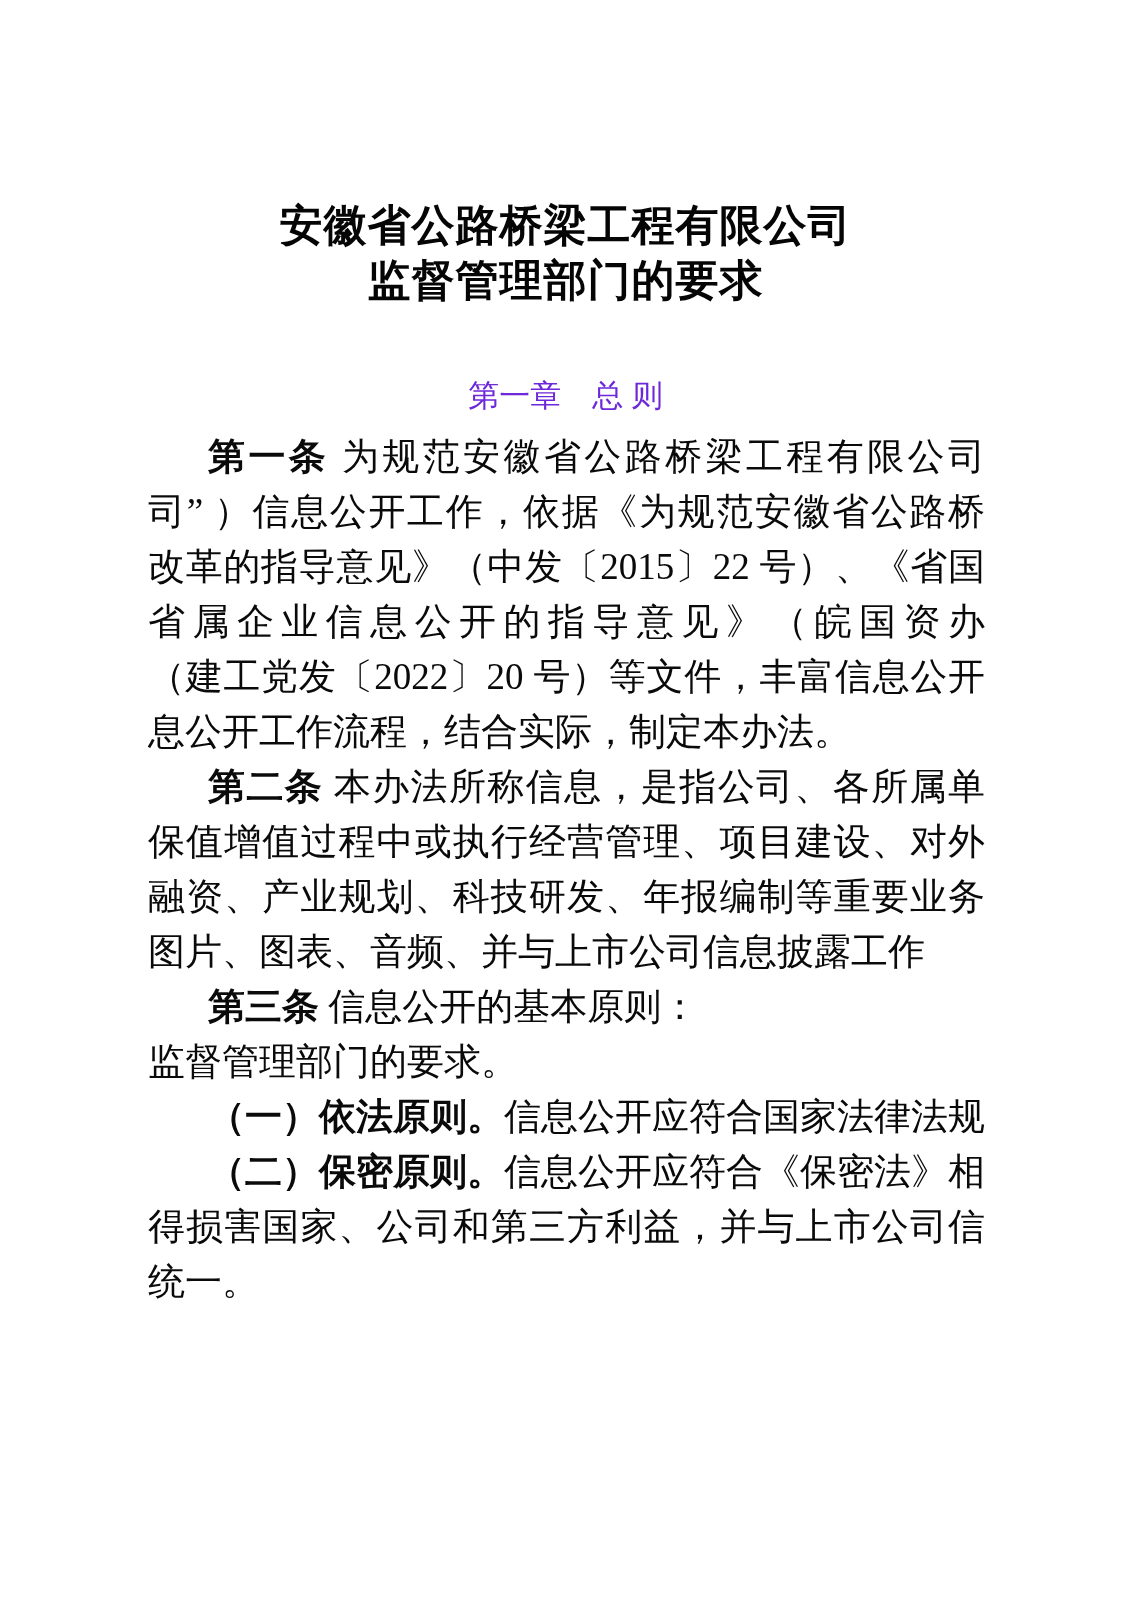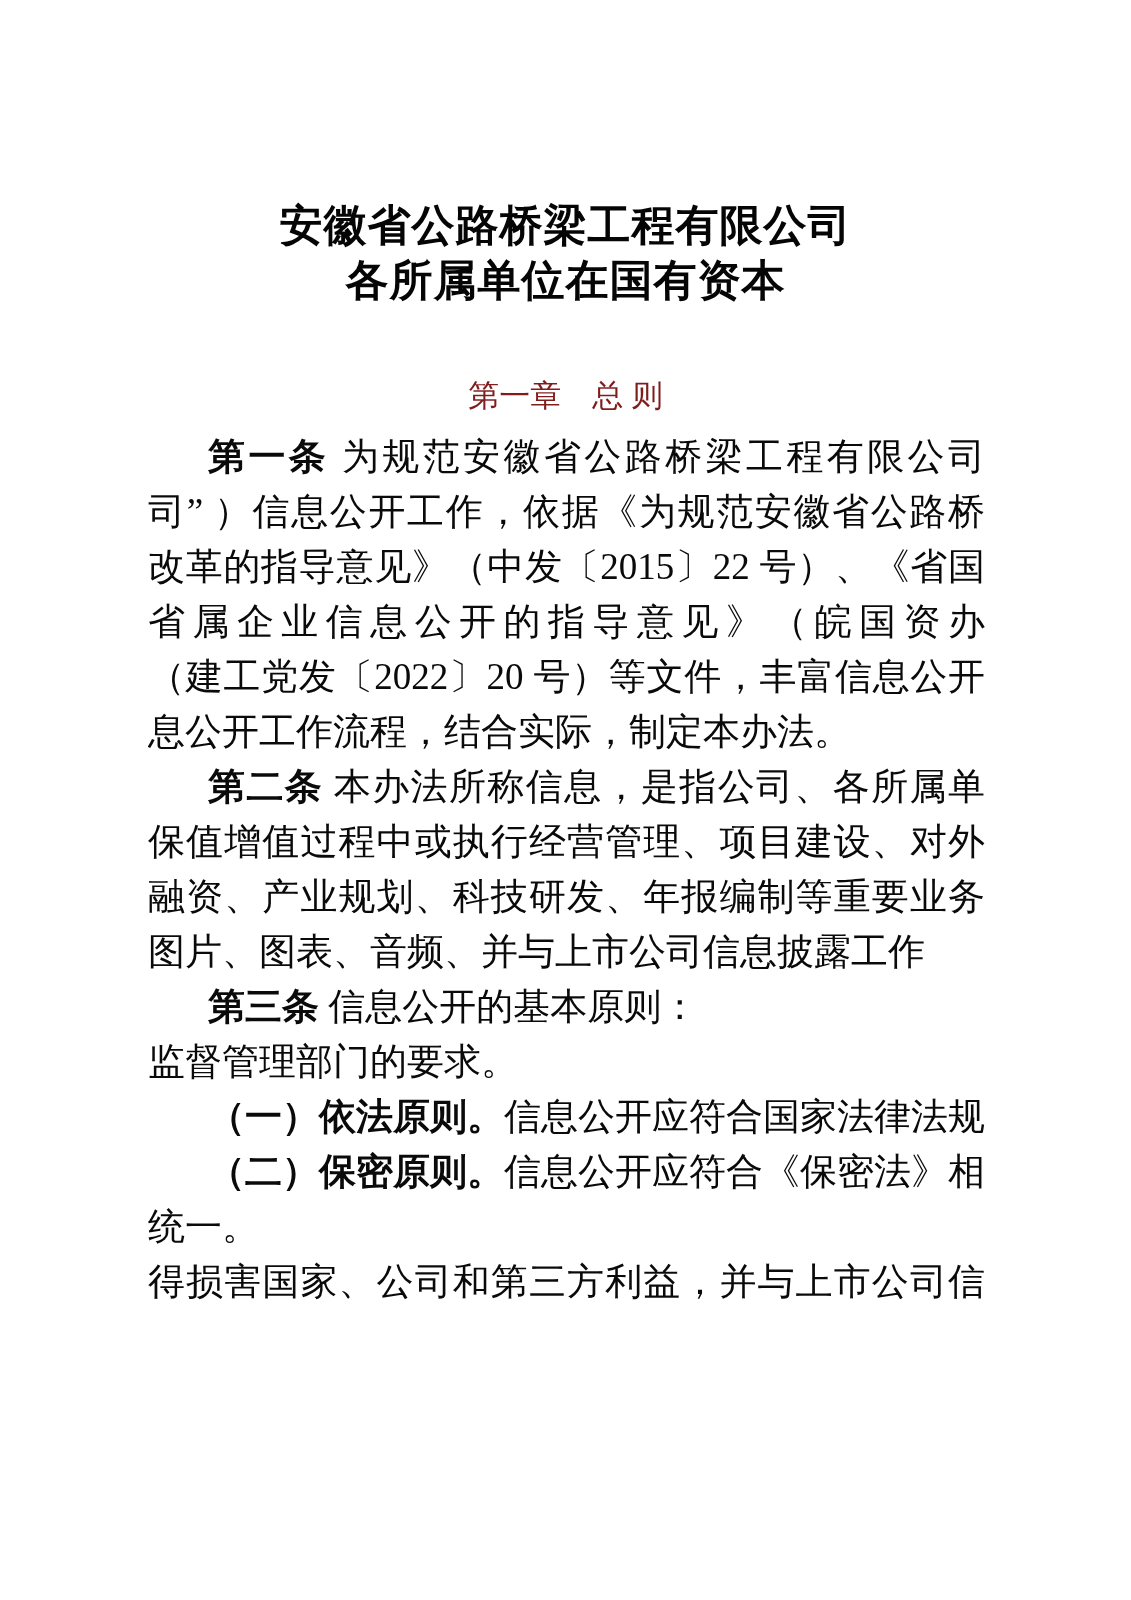--- a/index.html
+++ b/index.html
@@ -27,21 +27,21 @@
   }
   .chapter-heading {
     position: absolute;
     top: 372px;
     left: 0;
     width: 1131px;
     text-align: center;
     font-family: "Liberation Sans", "DejaVu Sans", sans-serif;
     font-size: 31px;
     line-height: 48px;
-    color: #7f1d1d;
+    color: #6d28d9;
     white-space: pre;
   }
   .doc-body {
     position: absolute;
     top: 429px;
     left: 148px;
     width: 837px;
     font-size: 37px;
     color: #0a0a0a;
   }
@@ -59,37 +59,37 @@
   .line.indent { text-indent: 60px; }
   .b { font-weight: bold; text-align: right; }
 </style>
 </head>
 <body>
 
 <div class="page">
 
   <div class="title-block">
     <div>安徽省公路桥梁工程有限公司</div>
-    <div>各所属单位在国有资本</div>
+    <div>监督管理部门的要求</div>
   </div>
 
   <div class="chapter-heading">第一章　总 则</div>
 
   <div class="doc-body">
     <div class="line indent"><span class="b">第一条</span><span> 为规范安徽省公路桥梁工程有限公司（以下简称 “公</span></div>
     <div class="line"><span>司” ）信息公开工作，依据《为规范安徽省公路桥梁工程有限公司</span></div>
     <div class="line"><span>改革的指导意见》（中发〔2015〕22 号）、《省国资委关于推进</span></div>
     <div class="line"><span>省属企业信息公开的指导意见》（皖国资办〔2017〕204 号）和《关</span></div>
     <div class="line"><span>（建工党发〔2022〕20 号）等文件，丰富信息公开平台，规范信</span></div>
     <div class="line short"><span>息公开工作流程，结合实际，制定本办法。</span></div>
     <div class="line indent"><span class="b">第二条</span><span> 本办法所称信息，是指公司、各所属单位在国有资本</span></div>
     <div class="line"><span>保值增值过程中或执行经营管理、项目建设、对外合作、重大投</span></div>
     <div class="line"><span>融资、产业规划、科技研发、年报编制等重要业务形成的以文字、</span></div>
     <div class="line short"><span>图片、图表、音频、并与上市公司信息披露工作相。</span></div>
     <div class="line indent short"><span class="b">第三条</span><span> 信息公开的基本原则：</span></div>
     <div class="line short"><span>监督管理部门的要求。</span></div>
     <div class="line indent"><span class="b">（一）依法原则。</span><span>信息公开应符合国家法律法规及国有资产</span></div>
     <div class="line indent"><span class="b">（二）保密原则。</span><span>信息公开应符合《保密法》相关规定，不</span></div>
+    <div class="line"><span>得损害国家、公司和第三方利益，并与上市公司信息披露工作相</span></div>
     <div class="line short"><span>统一。</span></div>
-    <div class="line"><span>得损害国家、公司和第三方利益，并与上市公司信息披露工作相</span></div>
   </div>
 
 </div>
 
 </body></html>

